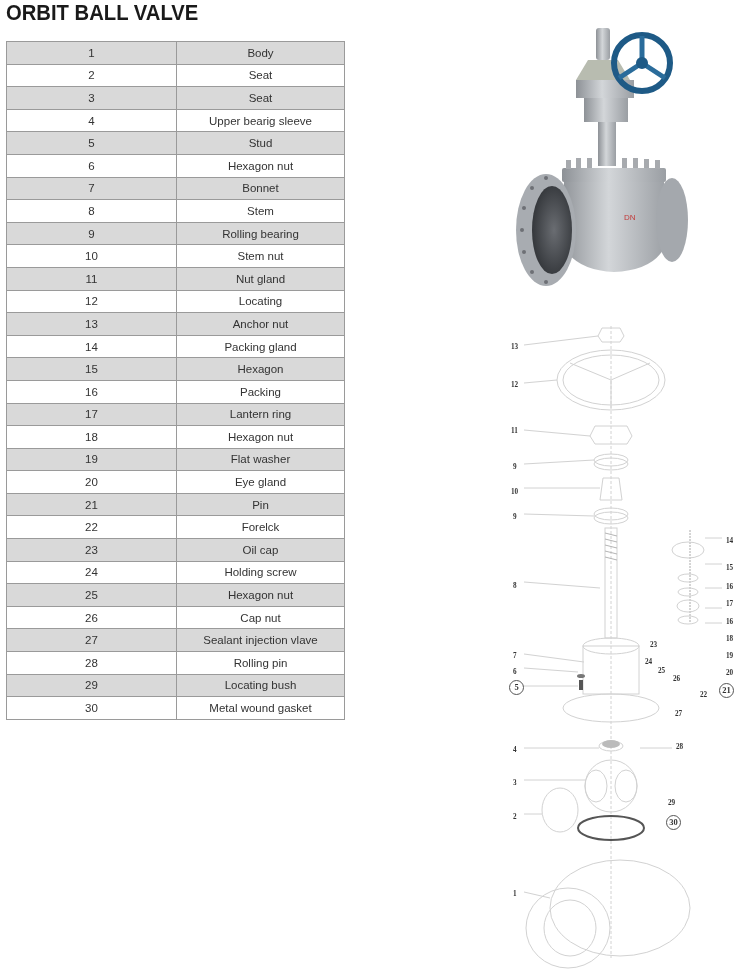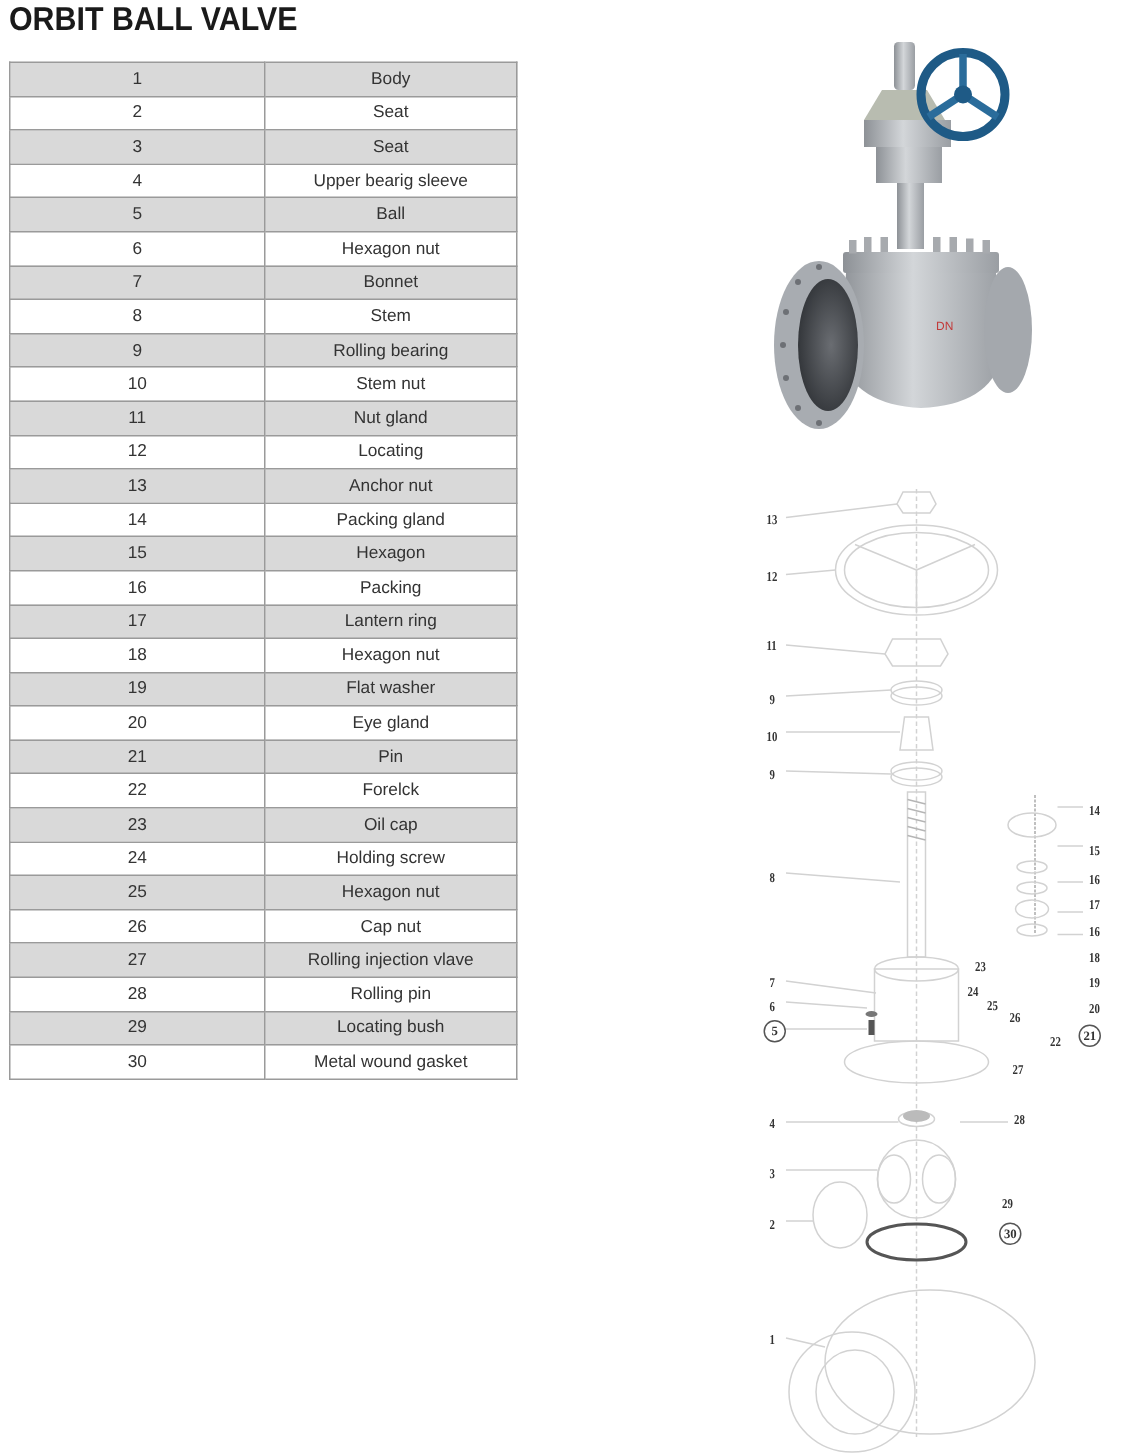--- a/index.html
+++ b/index.html
@@ -33,21 +33,21 @@
       <tr class="odd">
         <td class="num">3</td>
         <td>Seat</td>
       </tr>
       <tr class="even">
         <td class="num">4</td>
         <td>Upper bearig sleeve</td>
       </tr>
       <tr class="odd">
         <td class="num">5</td>
-        <td>Ball</td>
+        <td>Stud</td>
       </tr>
       <tr class="even">
         <td class="num">6</td>
         <td>Hexagon nut</td>
       </tr>
       <tr class="odd">
         <td class="num">7</td>
         <td>Bonnet</td>
       </tr>
       <tr class="even">
@@ -121,21 +121,21 @@
       <tr class="odd">
         <td class="num">25</td>
         <td>Hexagon nut</td>
       </tr>
       <tr class="even">
         <td class="num">26</td>
         <td>Cap nut</td>
       </tr>
       <tr class="odd">
         <td class="num">27</td>
-        <td>Rolling injection vlave</td>
+        <td>Sealant injection vlave</td>
       </tr>
       <tr class="even">
         <td class="num">28</td>
         <td>Rolling pin</td>
       </tr>
       <tr class="odd">
         <td class="num">29</td>
         <td>Locating bush</td>
       </tr>
       <tr class="even">

